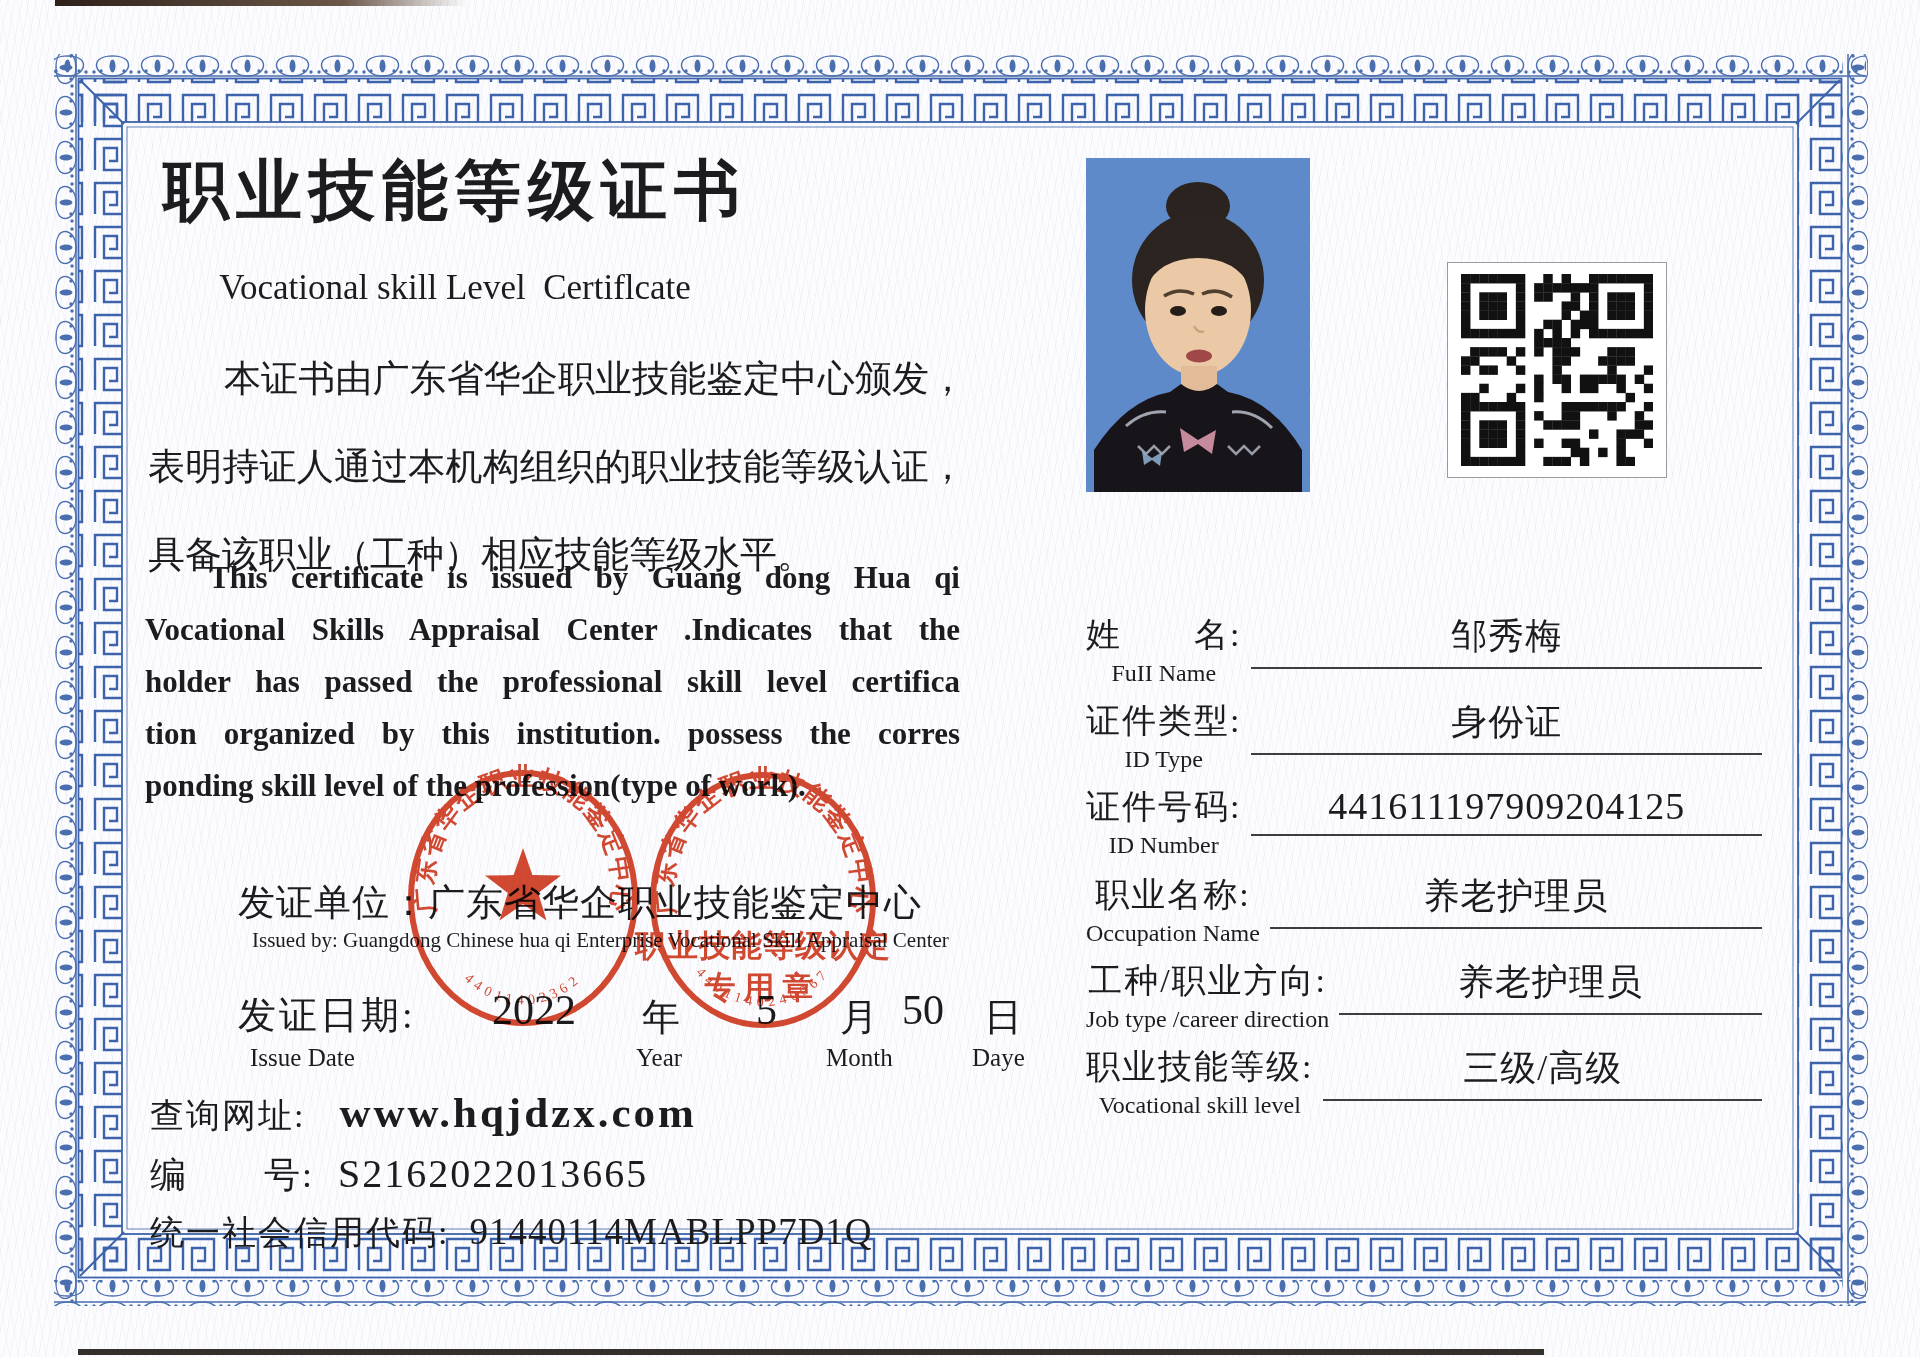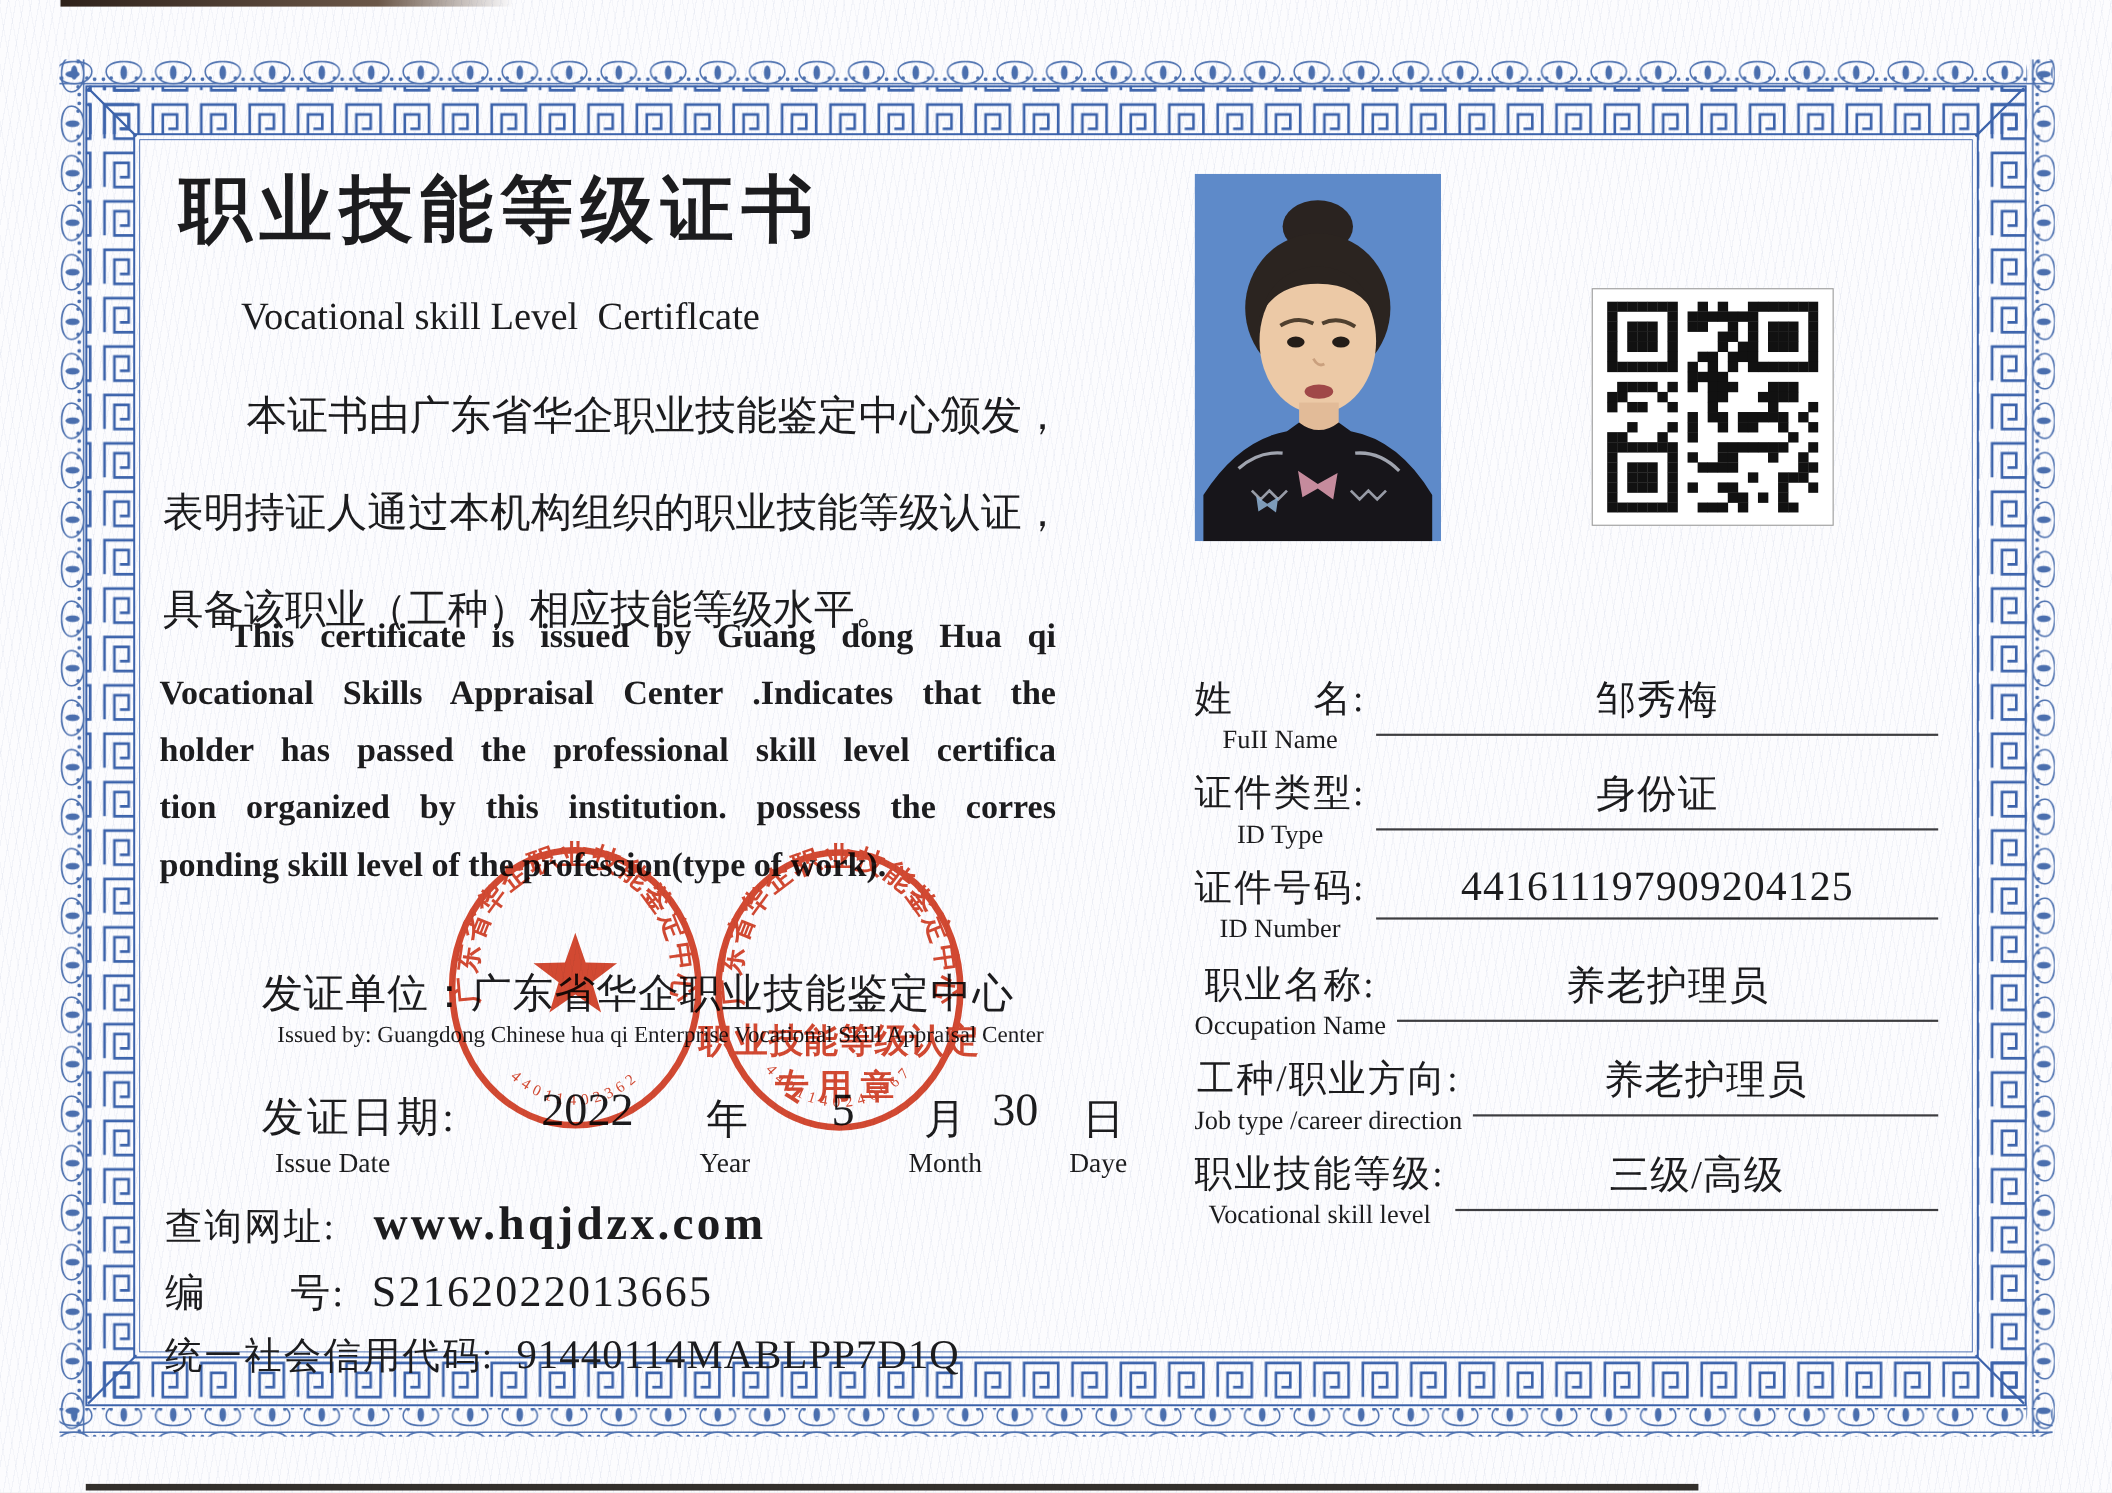--- a/index.html
+++ b/index.html
@@ -139,21 +139,21 @@
   <div class="abs issuer-en">Issued by: Guangdong Chinese hua qi Enterprise Vocational Skill Appraisal Center</div>
 
   <div class="abs tok" style="left:238px;top:990px;font-size:38px;letter-spacing:3px;">发证日期:</div>
   <div class="abs tok" style="left:250px;top:1044px;font-size:25px;">Issue Date</div>
   <div class="abs tok" style="left:492px;top:986px;font-size:42px;">2022</div>
   <div class="abs tok" style="left:642px;top:992px;font-size:38px;">年</div>
   <div class="abs tok" style="left:636px;top:1044px;font-size:25px;">Year</div>
   <div class="abs tok" style="left:756px;top:986px;font-size:42px;">5</div>
   <div class="abs tok" style="left:840px;top:992px;font-size:38px;">月</div>
   <div class="abs tok" style="left:826px;top:1044px;font-size:25px;">Month</div>
-  <div class="abs tok" style="left:902px;top:986px;font-size:42px;">30</div>
+  <div class="abs tok" style="left:902px;top:986px;font-size:42px;">50</div>
   <div class="abs tok" style="left:984px;top:992px;font-size:38px;">日</div>
   <div class="abs tok" style="left:972px;top:1044px;font-size:25px;">Daye</div>
 
   <div class="abs" style="left:150px;top:1088px;">
     <span class="footer-label">查询网址:</span>
     <span class="url-value" style="margin-left:30px;">www.hqjdzx.com</span>
   </div>
   <div class="abs" style="left:150px;top:1150px;">
     <span class="footer-label" style="font-size:36px;">编　　号:</span>
     <span class="serial-value" style="margin-left:20px;">S2162022013665</span>

